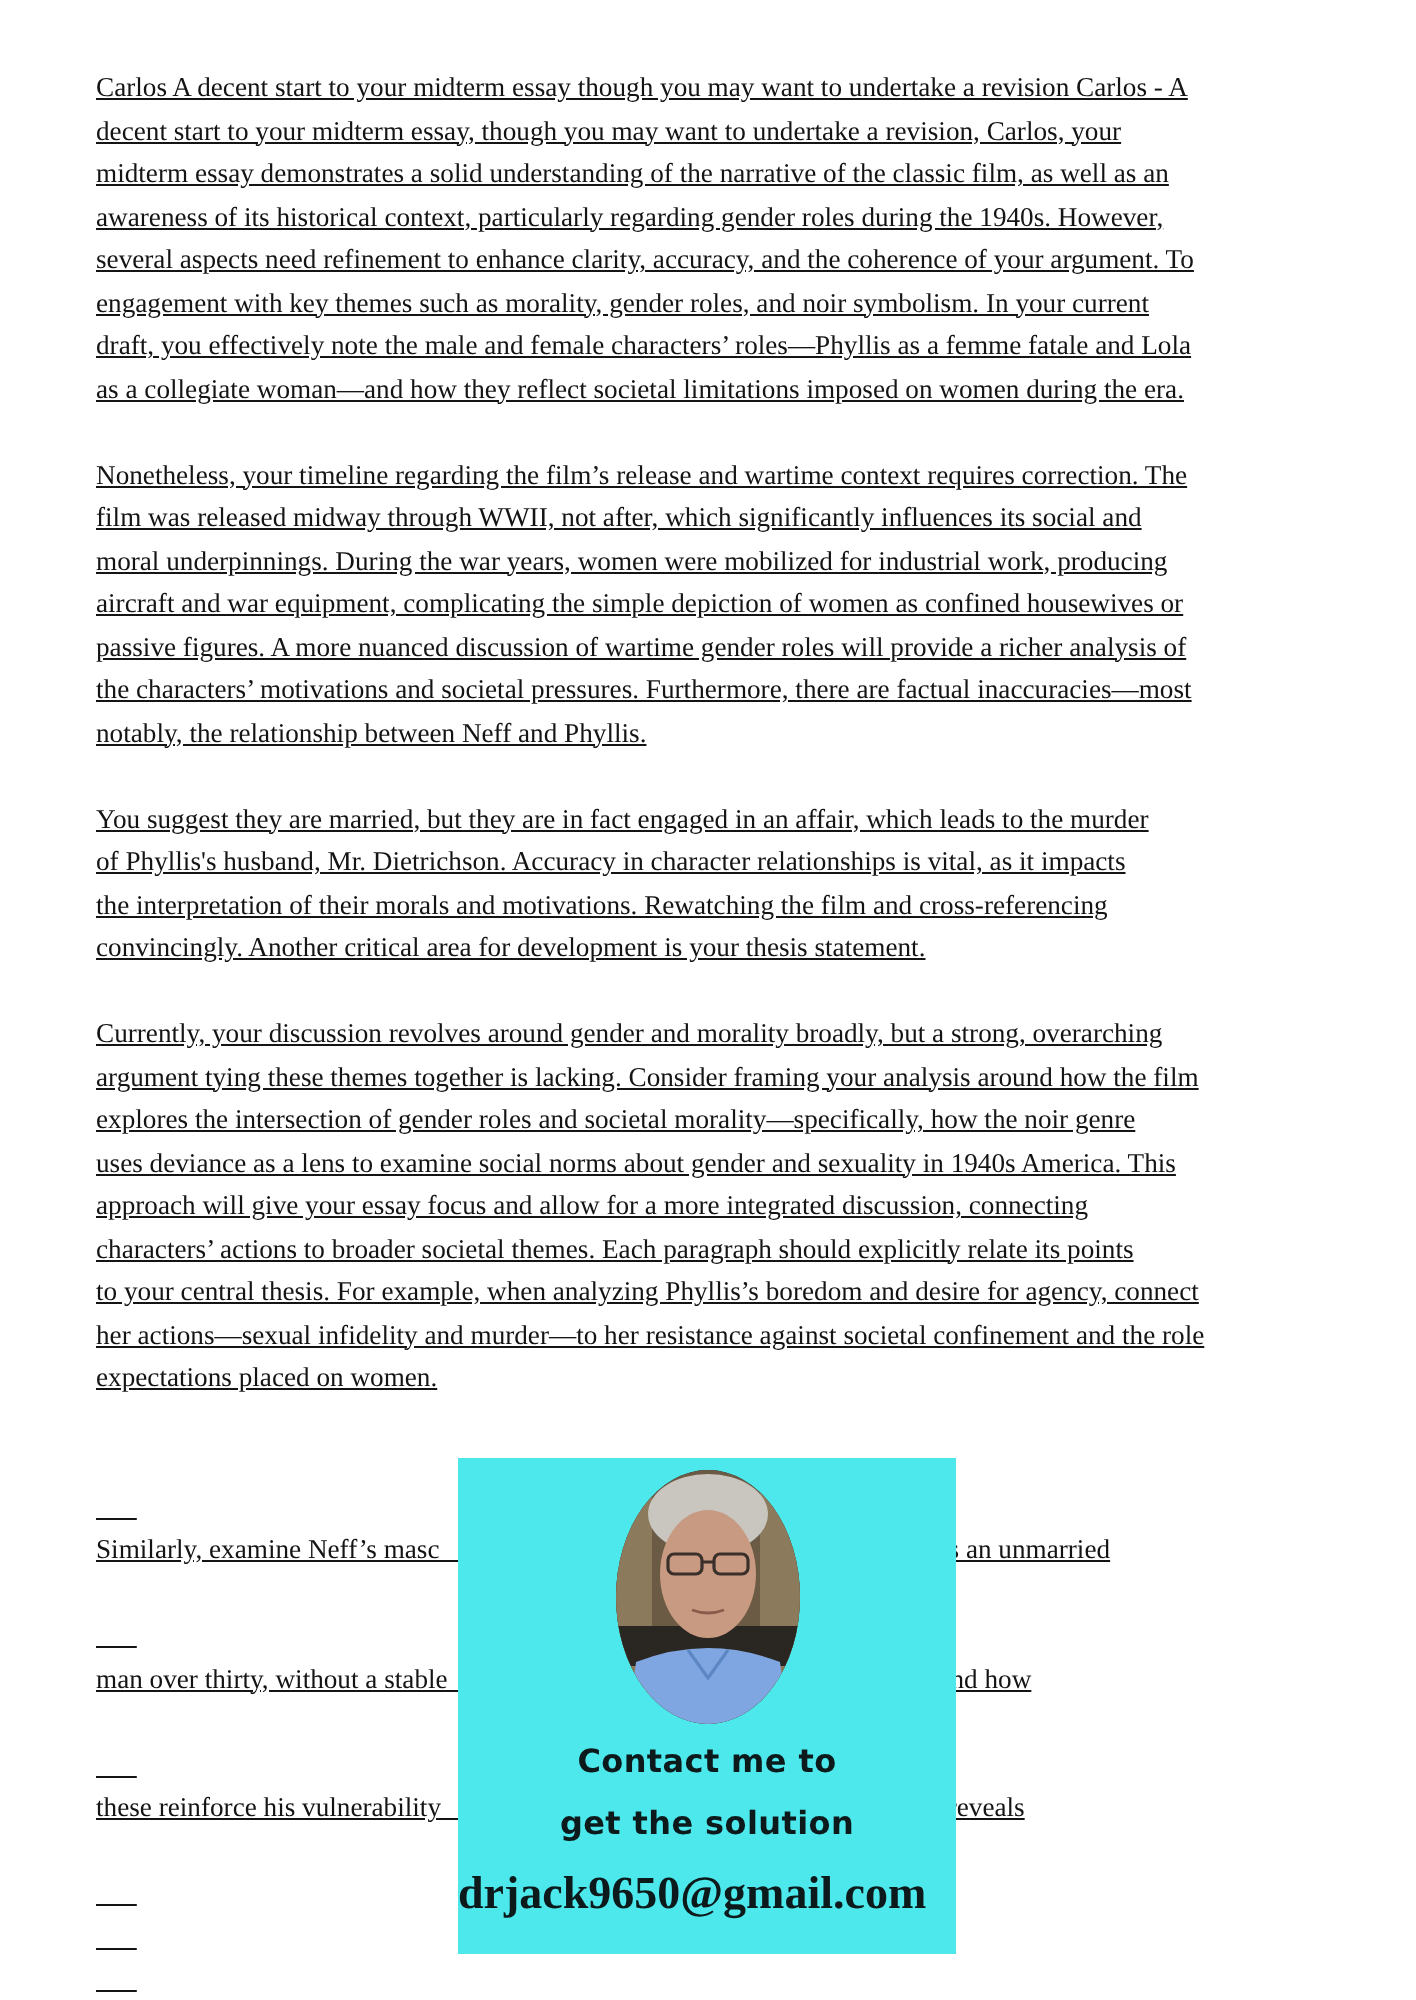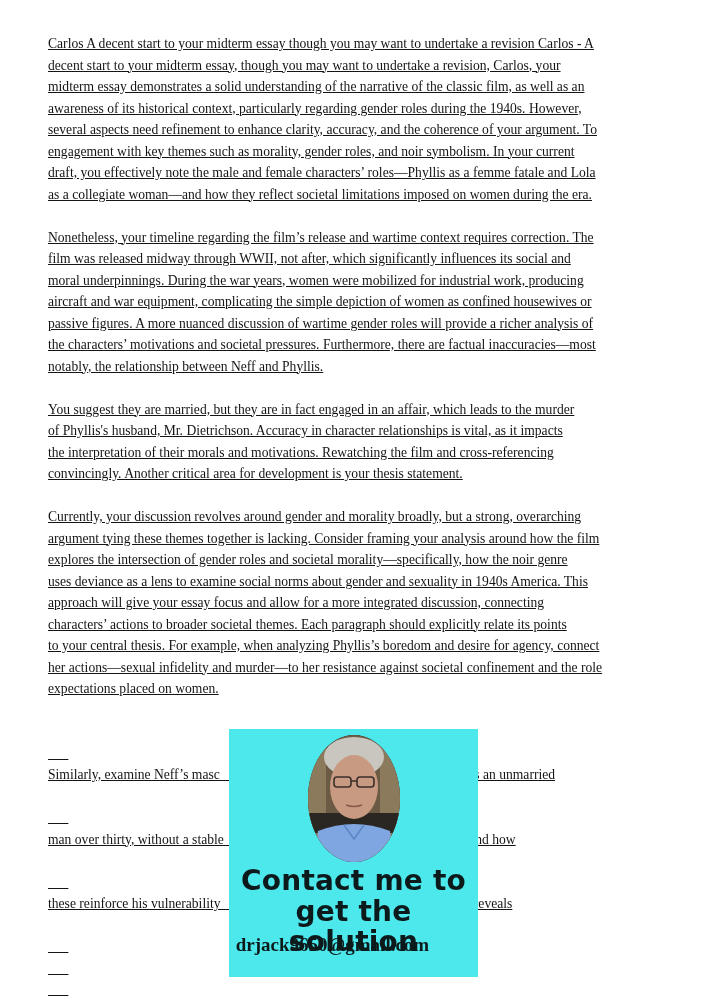--- a/index.html
+++ b/index.html
@@ -18,28 +18,28 @@
     }
     .photo {
       position: absolute; left: 79px; top: 6px; width: 92px; height: 127px;
       border-radius: 50%; overflow: hidden;
       background: #2d2a25;
     }
     .photo svg { display: block; width: 100%; height: 100%; }
     .cta {
       position: absolute; left: 0; width: 249px; text-align: center;
       font-family: "DejaVu Sans", sans-serif; font-weight: bold;
-      color: #0c1a1c; font-size: 28px; line-height: 30px; letter-spacing: 0.2px;
+      color: #0c1a1c; font-size: 16px; line-height: 30px; letter-spacing: 0.2px;
     }
     .cta1 { top: 137px; }
     .cta2 { top: 168px; }
     .email {
       position: absolute; left: 0; top: 205px; width: 207px; text-align: center;
       font-family: "Liberation Serif", serif; font-weight: bold;
-      font-size: 19px; color: #0c1a1c;
+      font-size: 23px; color: #0c1a1c;
     }
   </style>
 </head>
 <body>
 
 <div class="page">
   <div class="doc">
     <p>
       <span class="line">Carlos A decent start to your midterm essay though you may want to undertake a revision Carlos - A</span>
       <span class="line">decent start to your midterm essay, though you may want to undertake a revision, Carlos, your</span>

